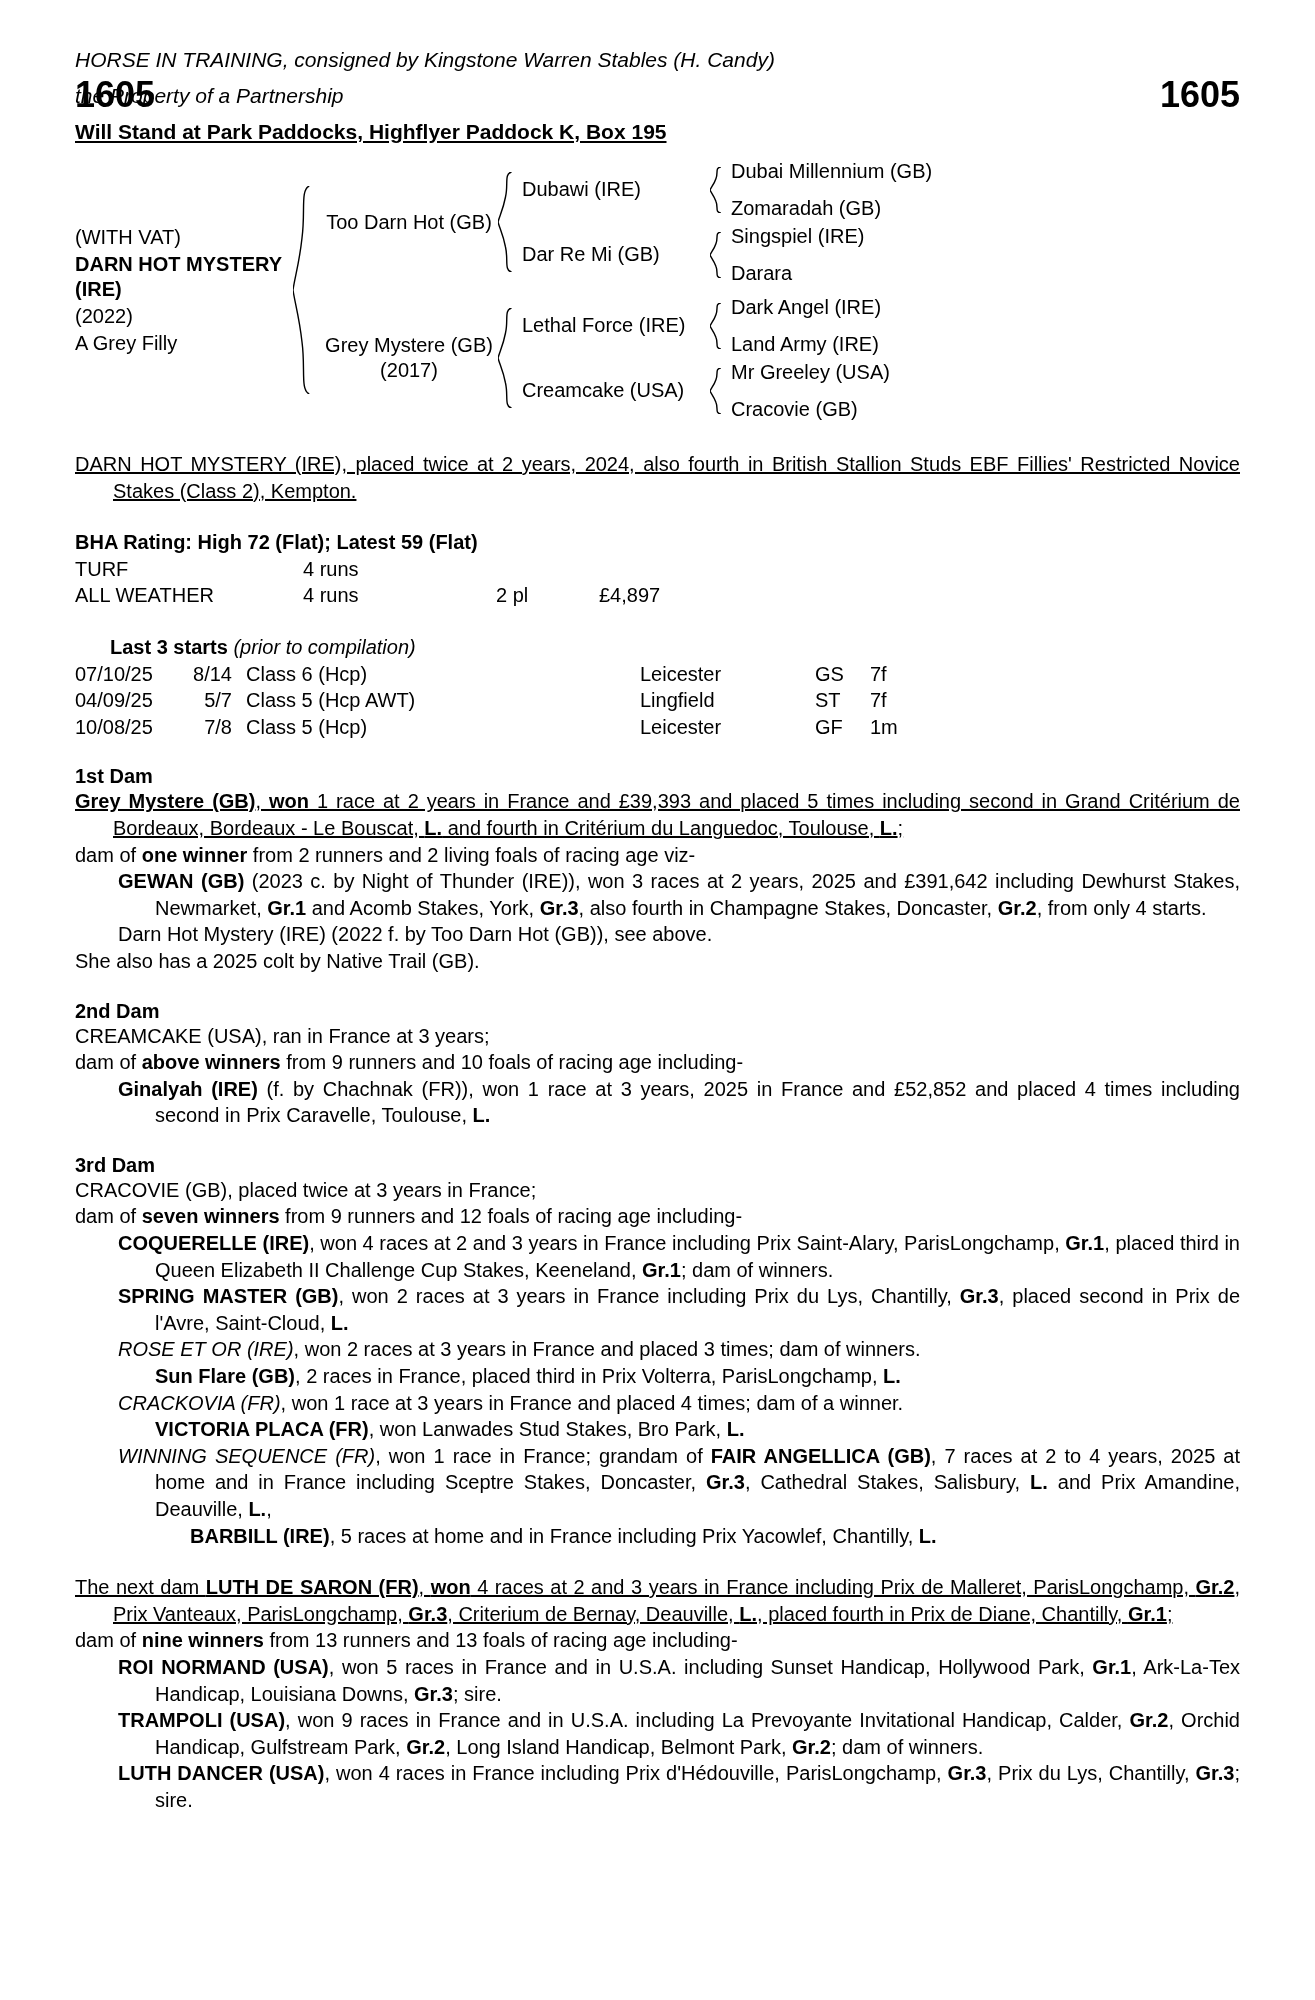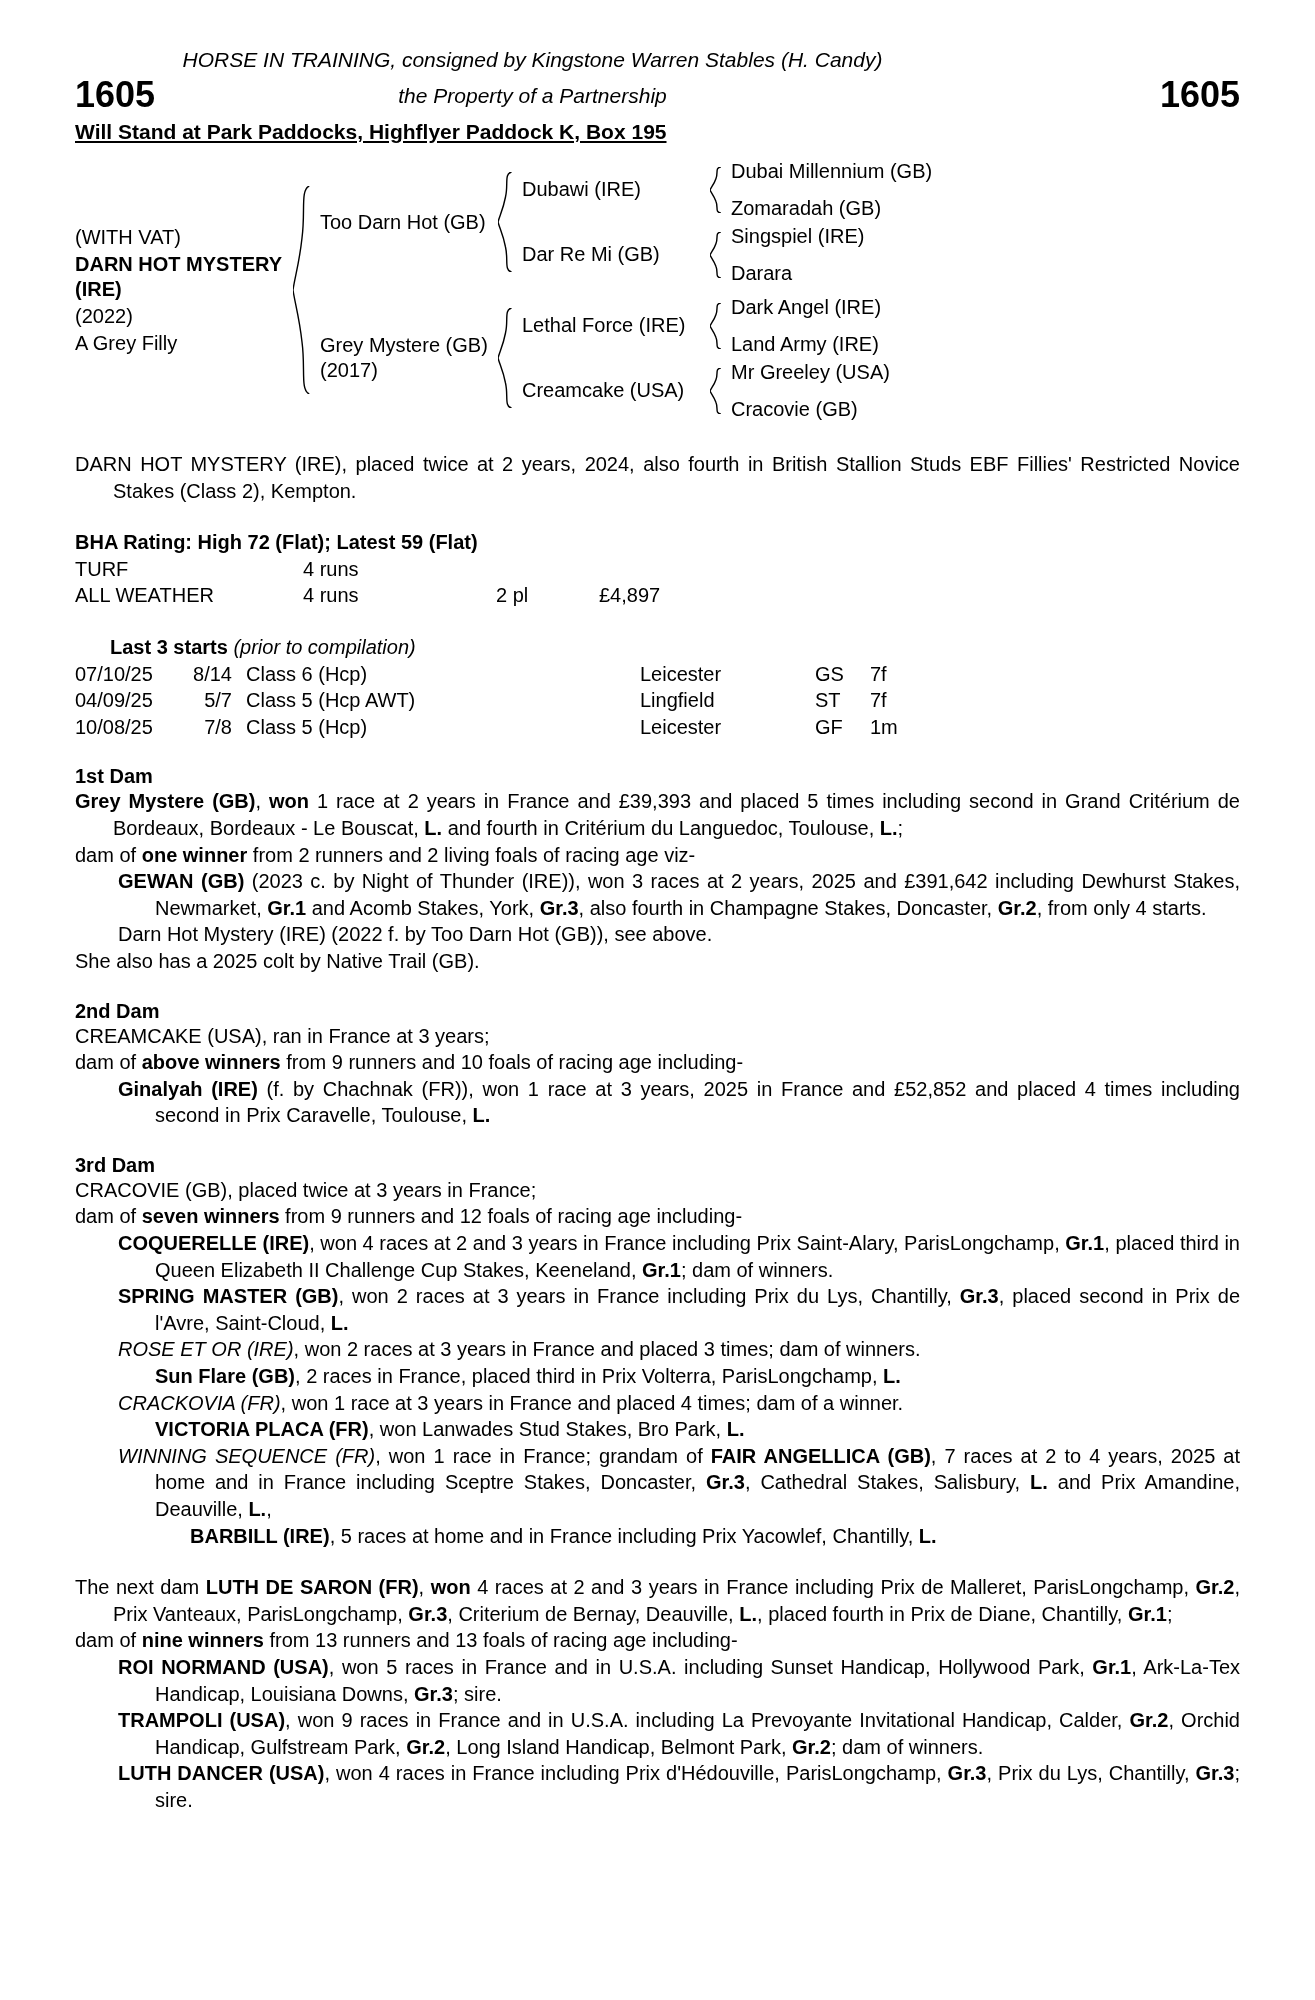--- a/index.html
+++ b/index.html
@@ -1,53 +1,53 @@
 <!DOCTYPE html>
 <html><head>
 <meta charset="utf-8">
 <style>
   html, body { margin:0; padding:0; background:#ffffff; color:#000000; }
   body { width:1315px; min-height:2000px; font-family:"Liberation Sans", sans-serif; font-size:20px; }
   .page { padding:48px 75px 20px 75px; }
 
   
   .header { position:relative; }
-  .head-center { padding-right:250px; text-align:center; }
+  .head-center { padding-right:250px; }
   .consigned { font-style:italic; font-size:21px; }
   .property { font-style:italic; font-size:21px; margin-top:12px; }
   .lot { position:absolute; top:26px; font-size:36px; font-weight:bold; }
   .lot-left { left:0; }
   .lot-right { right:0; }
   .stand { font-weight:bold; text-decoration:underline; font-size:21px; margin-top:12px; }
 
   
   .ped { display:flex; align-items:center; margin:10px 0 4px 0; line-height:1.25; }
   .ped-subject { width:218px; flex:none; }
   .ped-subject div { margin:2px 0; }
   .ped-horse-name { font-weight:bold; }
   .brace { flex:none; }
   .brace svg { display:block; }
   .brace-xl svg { height:208px; width:18px; }
   .brace-md svg { height:100px; width:15px; }
   .brace-sm svg { height:46px; width:12px; }
   .brace { margin-right:9px; }
   .ped-tree { display:flex; flex-direction:column; }
   .parent-row { display:flex; align-items:center; margin:3px 0; }
-  .parent-name { width:178px; flex:none; }
+  .parent-name { width:178px; flex:none;text-align:center; }
   .gp-col { display:flex; flex-direction:column; }
   .gp-row { display:flex; align-items:center; margin:1px 0; }
   .gp-name { width:188px; flex:none; }
   .gg-col { display:flex; flex-direction:column; justify-content:center;gap:11px; }
   .gg-name { height:26px; display:flex; align-items:center; white-space:nowrap; }
 
   
   .para { margin:0; line-height:1.33; text-align:justify; }
   .b { font-weight:bold; }
   .i { font-style:italic; }
-  .hang { padding-left:38px; text-indent:-38px; }
+  .hang { padding-left:38px; text-indent:-38px;text-decoration:underline; }
   .ind1 { padding-left:43px; }
   .ind1hang { padding-left:80px; text-indent:-37px; }
   .ind2 { padding-left:80px; }
   .ind3 { padding-left:115px; }
 
   .block { margin-top:25px; }
   .dam-head { font-size:20px; font-weight:bold; margin:25px 0 0 0; }
 
   .bha { font-weight:bold; line-height:1.33; }
   .record-row { display:grid; grid-template-columns:220px 185px 95px auto; line-height:1.33;gap:8px; }

